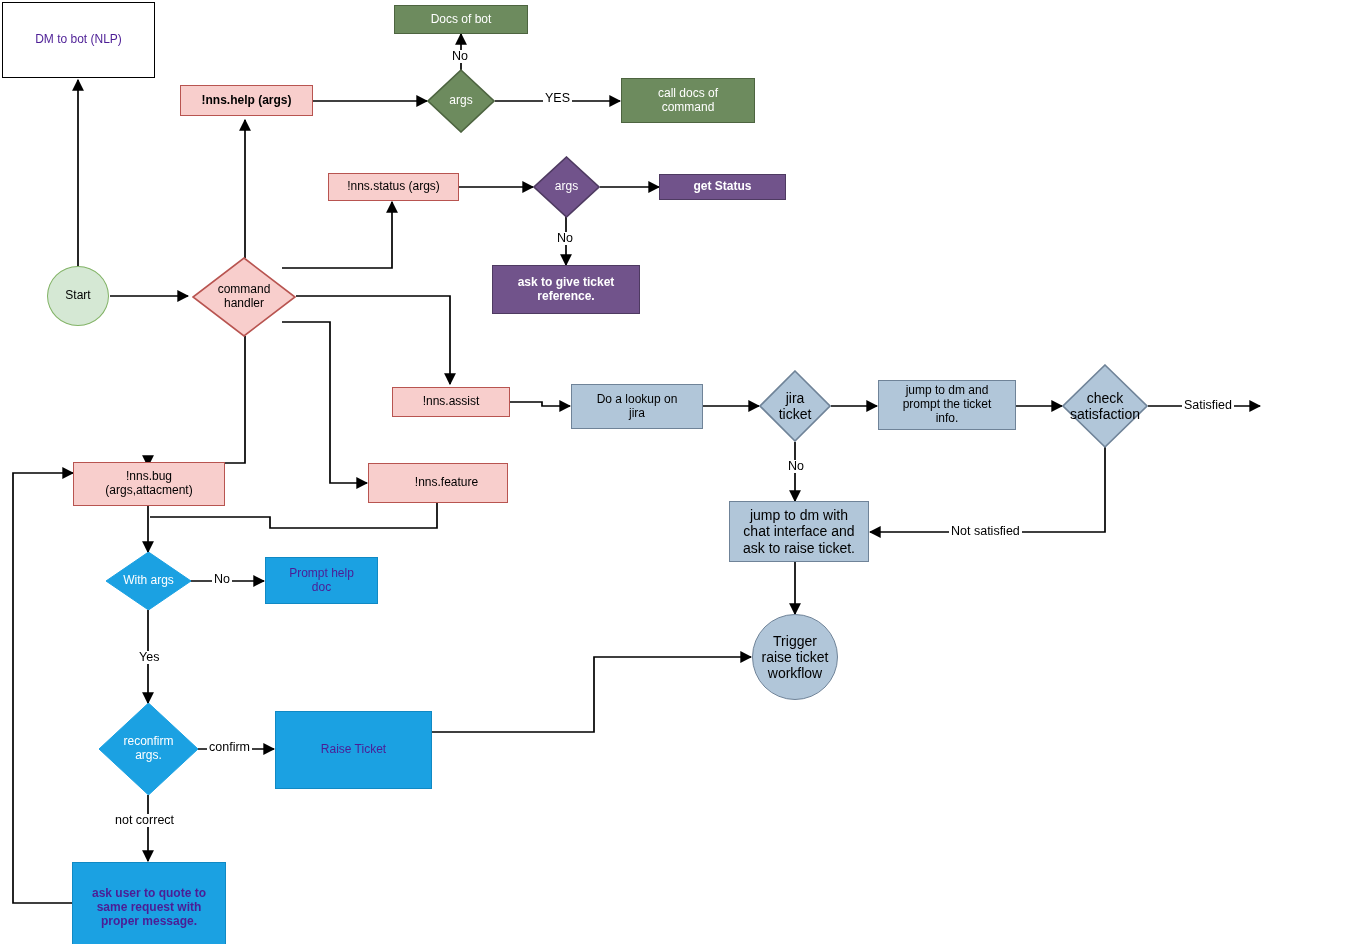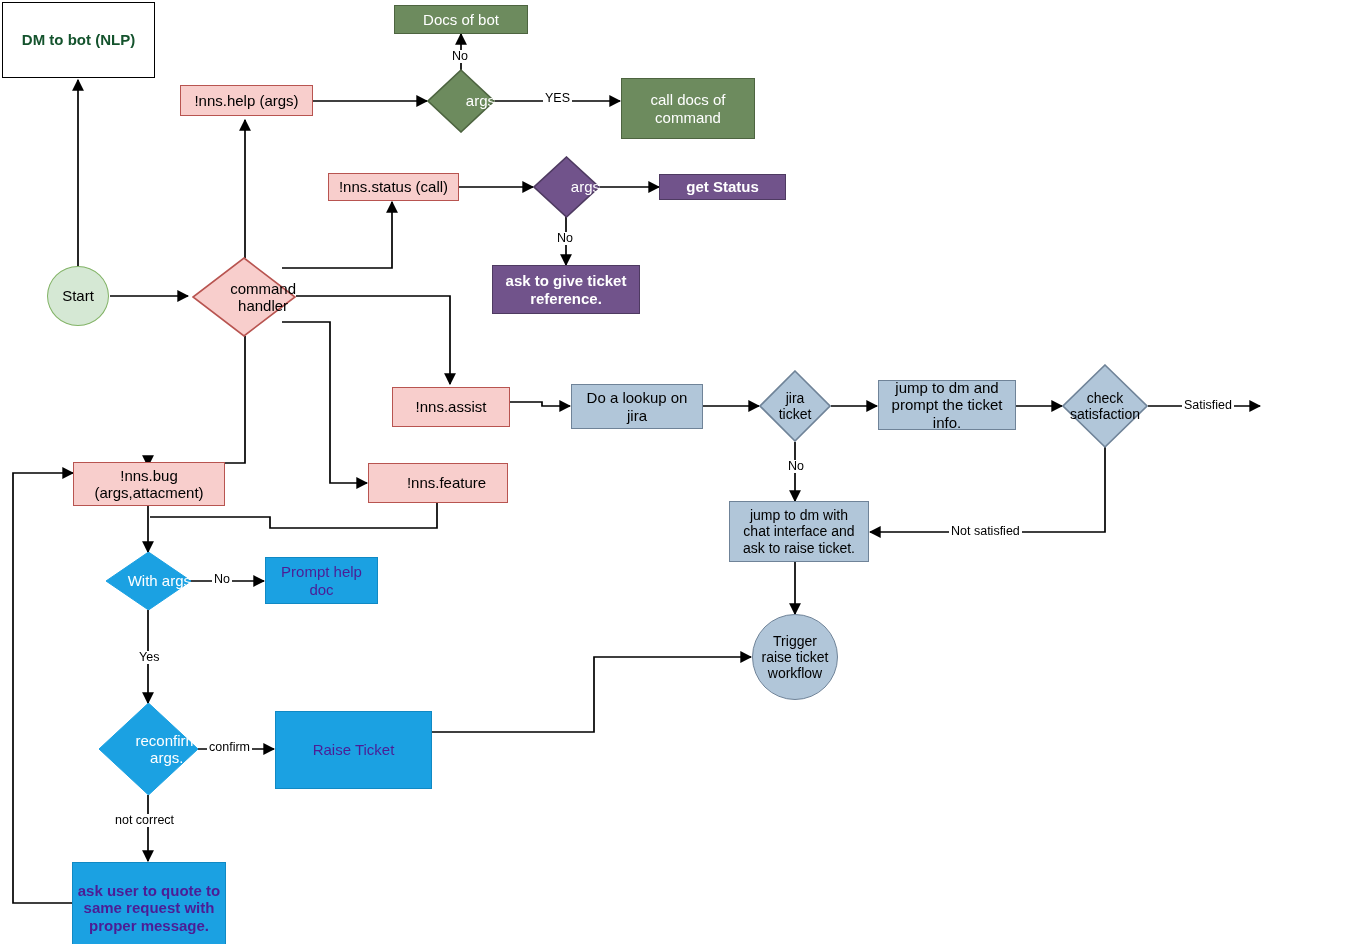--- a/index.html
+++ b/index.html
@@ -63,39 +63,39 @@
     justify-content: center;
     text-align: center;
     line-height: 1.16;
     white-space: pre-line;
     z-index: 1;
   }
   .ellipse {
     border-radius: 50%;
   }
   
-  .plain  { background:#ffffff; border:1.4px solid #000000; color:#14532d;font-weight:bold; }
+  .plain  { background:#ffffff; border:1.4px solid #000000; color:#4c1d95; }
   .pink   { background:#f8cecc; border:1.4px solid #b85450; color:#000000; }
   .green-fill { background:#d5e8d4; border:1.4px solid #82b366; color:#000000; }
   .olive  { background:#6d8b5e; border:1.4px solid #4d6440; color:#ffffff; }
   .purple { background:#71538b; border:1.4px solid #4e3a61; color:#ffffff; }
   .steel  { background:#b1c6d9; border:1.4px solid #6f8398; color:#000000; }
   .azure  { background:#1ba1e2; border:1.4px solid #1089c4; color:#4c1d95; }
 
   .edge-label {
     position: absolute;
     background: #ffffff;
     font-size: 12.5px;
     color: #000000;
     padding: 0 2px;
     line-height: 1;
     z-index: 4;
     white-space: nowrap;
   }
-  .f15 { font-size: 15px; justify-content: flex-end; }
+  .f15 { font-size: 12px; }
   .f14 { font-size: 14px; }
   .bold { font-weight: bold; }
 </style>
 </head>
 <body>
 
 <div id="canvas">
 
   <svg id="edge-layer" viewBox="0 0 1353 944" xmlns="http://www.w3.org/2000/svg">
     <defs>
@@ -166,38 +166,38 @@
   </svg>
 
   <div class="node plain rect f15" style="left:2px; top:2px; width:153px; height:76px;">
     <span class="lbl">DM to bot (NLP)</span>
   </div>
 
   <div class="node olive rect f15" style="left:394px; top:5px; width:134px; height:29px;">
     <span class="lbl">Docs of bot</span>
   </div>
 
-  <div class="node pink rect f15" style="left:180px; top:85px; width:133px; height:31px;">
+  <div class="node pink rect f15" style="left:180px; top:85px; width:133px; height:31px;font-weight:bold;">
     <span class="lbl">!nns.help (args)</span>
   </div>
 
   <div class="diamond-wrap" style="left:427px; top:69px; width:68px; height:64px;">
     <svg class="diamond-shape" viewBox="0 0 68 64" preserveAspectRatio="none">
       <polygon points="34,1 67,32 34,63 1,32" fill="#6d8b5e" stroke="#4d6440" stroke-width="1.6"></polygon>
     </svg>
     <div class="diamond-label f15" style="color:#ffffff;">args</div>
   </div>
 
-  <div class="node olive rect f15" style="left:621px; top:78px; width:134px; height:61px;">
+  <div class="node olive rect f15" style="left:621px; top:78px; width:134px; height:45px;">
     <span class="lbl">call docs of
 command</span>
   </div>
 
   <div class="node pink rect f15" style="left:328px; top:173px; width:131px; height:28px;">
-    <span class="lbl">!nns.status (call)</span>
+    <span class="lbl">!nns.status (args)</span>
   </div>
 
   <div class="diamond-wrap" style="left:533px; top:156px; width:67px; height:62px;">
     <svg class="diamond-shape" viewBox="0 0 67 62" preserveAspectRatio="none">
       <polygon points="33.5,1 66,31 33.5,61 1,31" fill="#71538b" stroke="#4e3a61" stroke-width="1.6"></polygon>
     </svg>
     <div class="diamond-label f15" style="color:#ffffff;">args</div>
   </div>
 
   <div class="node purple rect f15 bold" style="left:659px; top:174px; width:127px; height:26px;">
@@ -214,21 +214,21 @@
   </div>
 
   <div class="diamond-wrap" style="left:192px; top:257px; width:104px; height:80px;">
     <svg class="diamond-shape" viewBox="0 0 104 80" preserveAspectRatio="none">
       <polygon points="52,1 103,40 52,79 1,40" fill="#f8cecc" stroke="#b85450" stroke-width="1.6"></polygon>
     </svg>
     <div class="diamond-label f15">command
 handler</div>
   </div>
 
-  <div class="node pink rect f15" style="left:392px; top:387px; width:118px; height:40px;">
+  <div class="node pink rect f15" style="left:392px; top:387px; width:118px; height:30px;">
     <span class="lbl">!nns.assist</span>
   </div>
 
   <div class="node steel rect f15" style="left:571px; top:384px; width:132px; height:45px;">
     <span class="lbl">Do a lookup on
 jira</span>
   </div>
 
   <div class="diamond-wrap" style="left:759px; top:370px; width:72px; height:72px;">
     <svg class="diamond-shape" viewBox="0 0 72 72" preserveAspectRatio="none">

